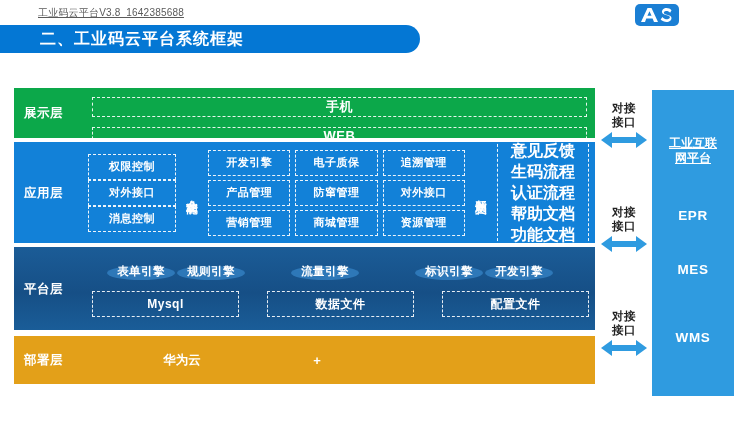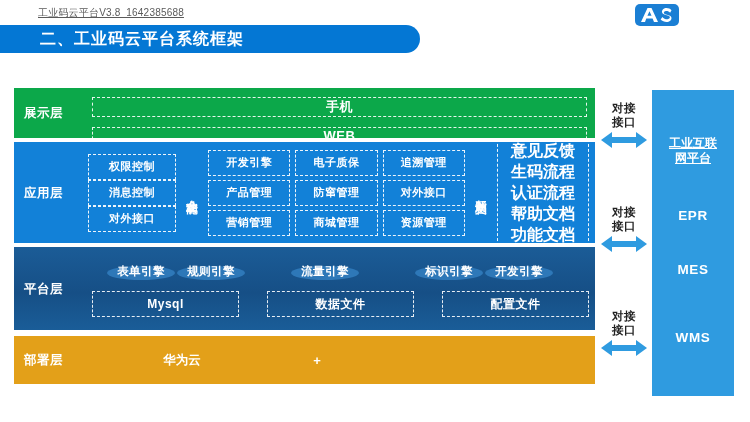--- a/index.html
+++ b/index.html
@@ -196,22 +196,22 @@
         <div class="dashbox">PDA</div>
       </div>
     </div>
 
     <div class="band band-app">
       <div class="layer-name">应用层</div>
       <div class="app-inner">
 
         <div class="col-3">
           <div class="cell">权限控制</div>
+          <div class="cell">对外接口</div>
           <div class="cell">消息控制</div>
-          <div class="cell">对外接口</div>
         </div>
 
         <div class="vlabel">企业功能</div>
 
         <div class="grid33">
           <div class="cell">开发引擎</div>
           <div class="cell">电子质保</div>
           <div class="cell">追溯管理</div>
           <div class="cell">产品管理</div>
           <div class="cell">防窜管理</div>

